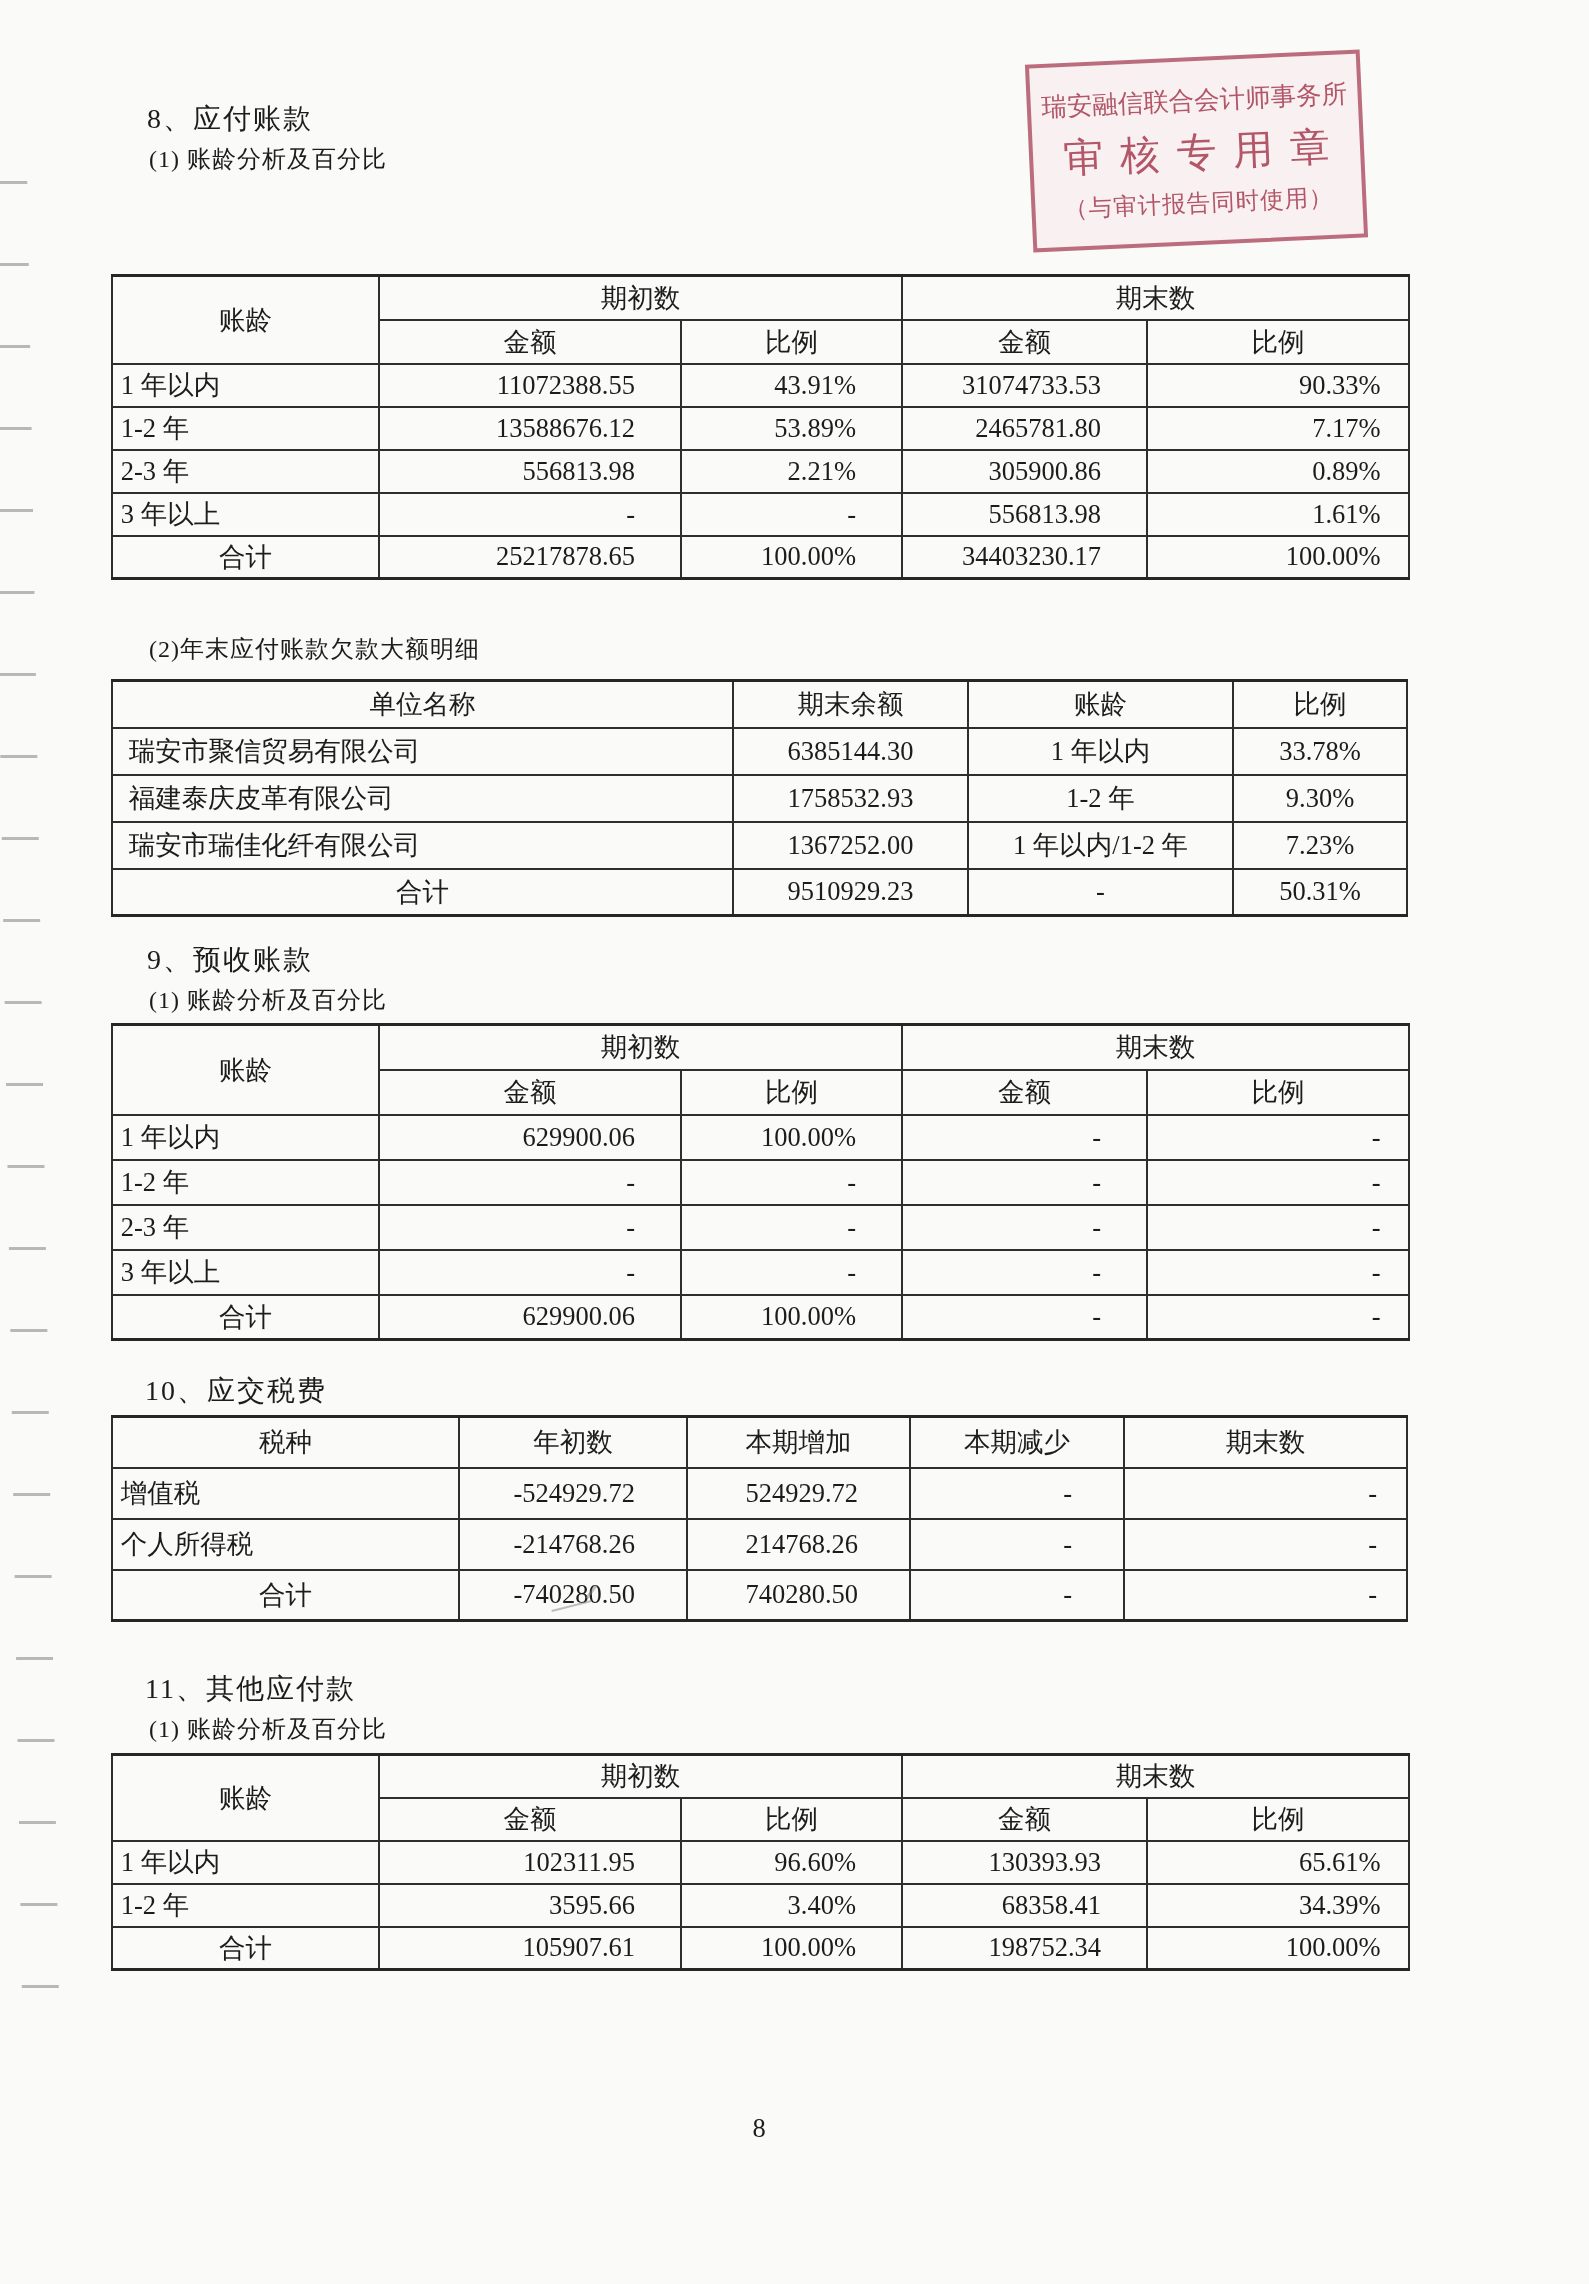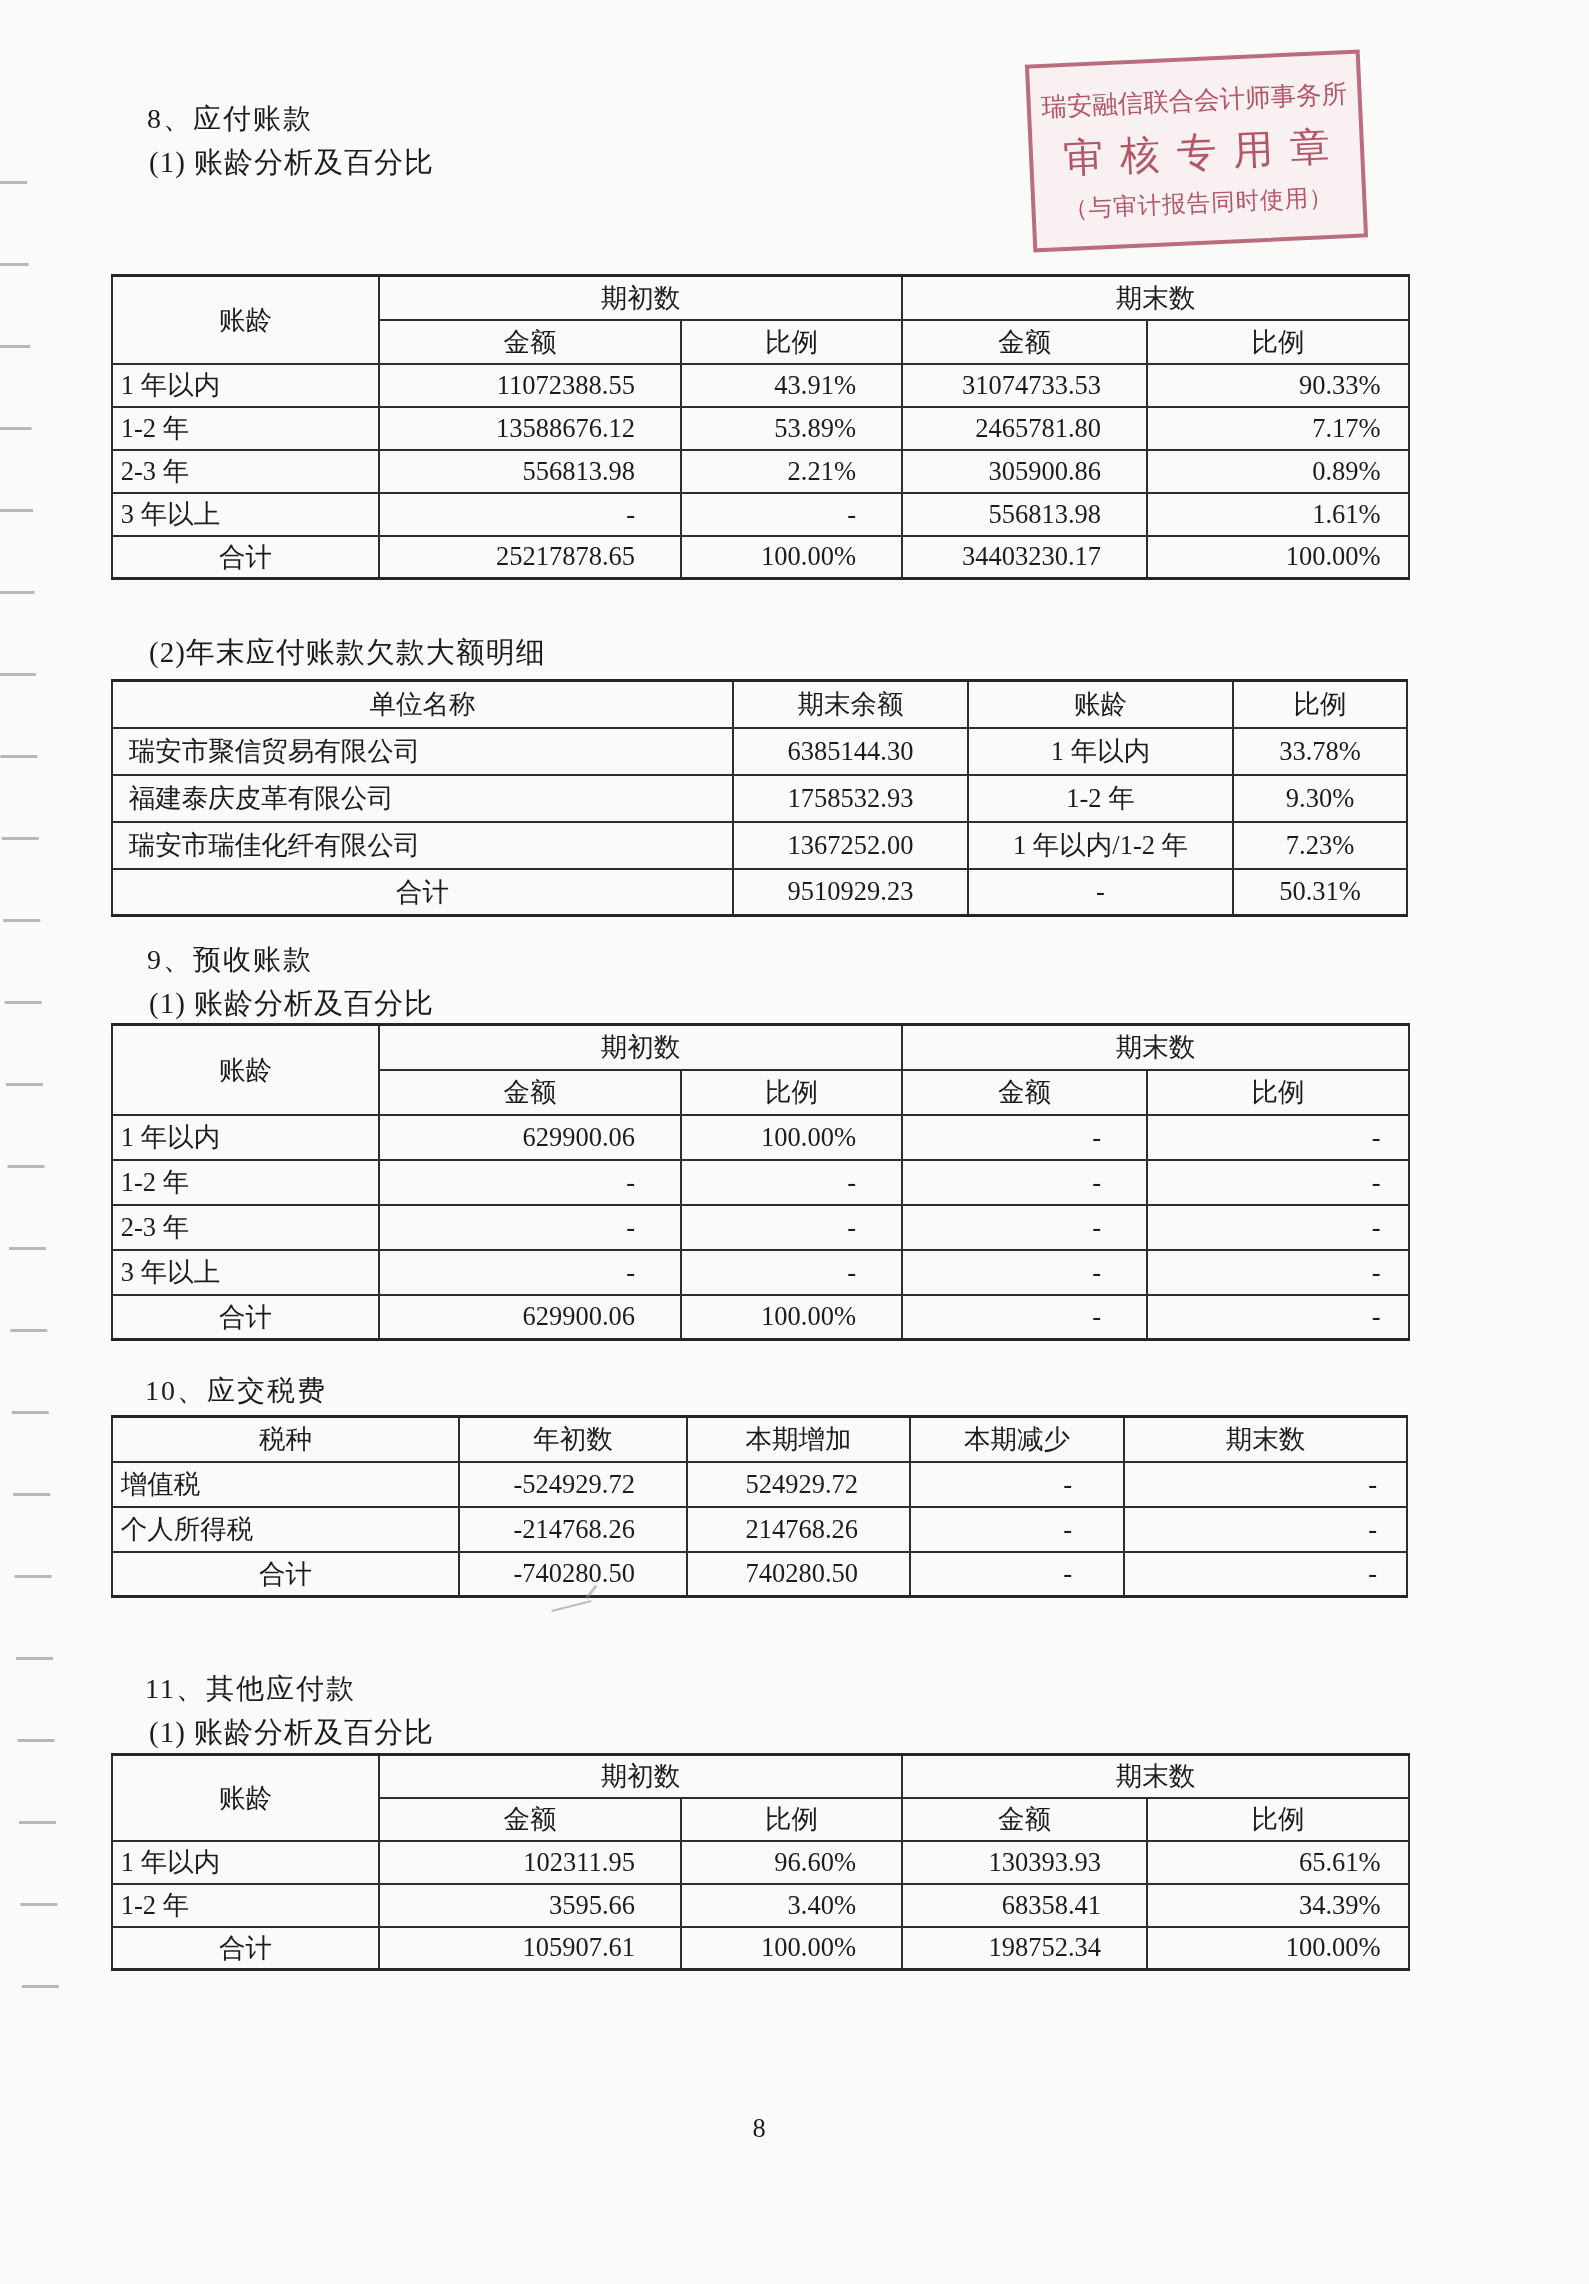--- a/index.html
+++ b/index.html
@@ -31,41 +31,41 @@
     transform:rotate(-2.6deg);
     color:#b25668;
     display:flex; flex-direction:column; justify-content:center; align-items:center;
     gap:6.9px; text-align:center;
   }
   .stamp-l1 { font-size:25.5px; letter-spacing:0; white-space:nowrap; }
   .stamp-l2 { font-size:40px; letter-spacing:16.7px; text-indent:16.7px; white-space:nowrap; }
   .stamp-l3 { font-size:23.5px; letter-spacing:1px; white-space:nowrap; }
 
   .sec-title { position:absolute; font-size:28px; letter-spacing:2px; white-space:nowrap; }
-  .sec-sub   { position:absolute; font-size:29px; letter-spacing:1px; white-space:nowrap; }
+  .sec-sub   { position:absolute; font-size:24px; letter-spacing:1px; white-space:nowrap; }
 
   .block { position:absolute; left:111px; width:1296px; }
 
   table {
     border-collapse:collapse; table-layout:fixed;
     width:1296px; font-size:26.5px;
     border:2px solid #262626;
     border-top-width:3.9px; border-bottom-width:3.9px;
   }
   td {
     border:2px solid #2e2e2e;
     white-space:nowrap; overflow:hidden;
     vertical-align:middle;
   }
   .h { text-align:center; }
 
   .t1 td { height:43px; } .t1 thead td { height:44px; }
   .t2 td { height:47px; }
   .t3 td { height:45px; }
-  .t4 td { height:45px; }
+  .t4 td { height:51px; }
   .t5 td { height:43px; }
 
   .age { text-align:left; padding-left:7.8px; }
   .num { text-align:right; padding-right:45px; }
   .pct { text-align:right; padding-right:45px; }
   .pct-end { padding-right:27.4px;border-radius:18px; }
 
   .name { text-align:left; padding-left:15.7px;margin-left:12px; }
   .bal, .age2, .pct2 { text-align:center; }
 

